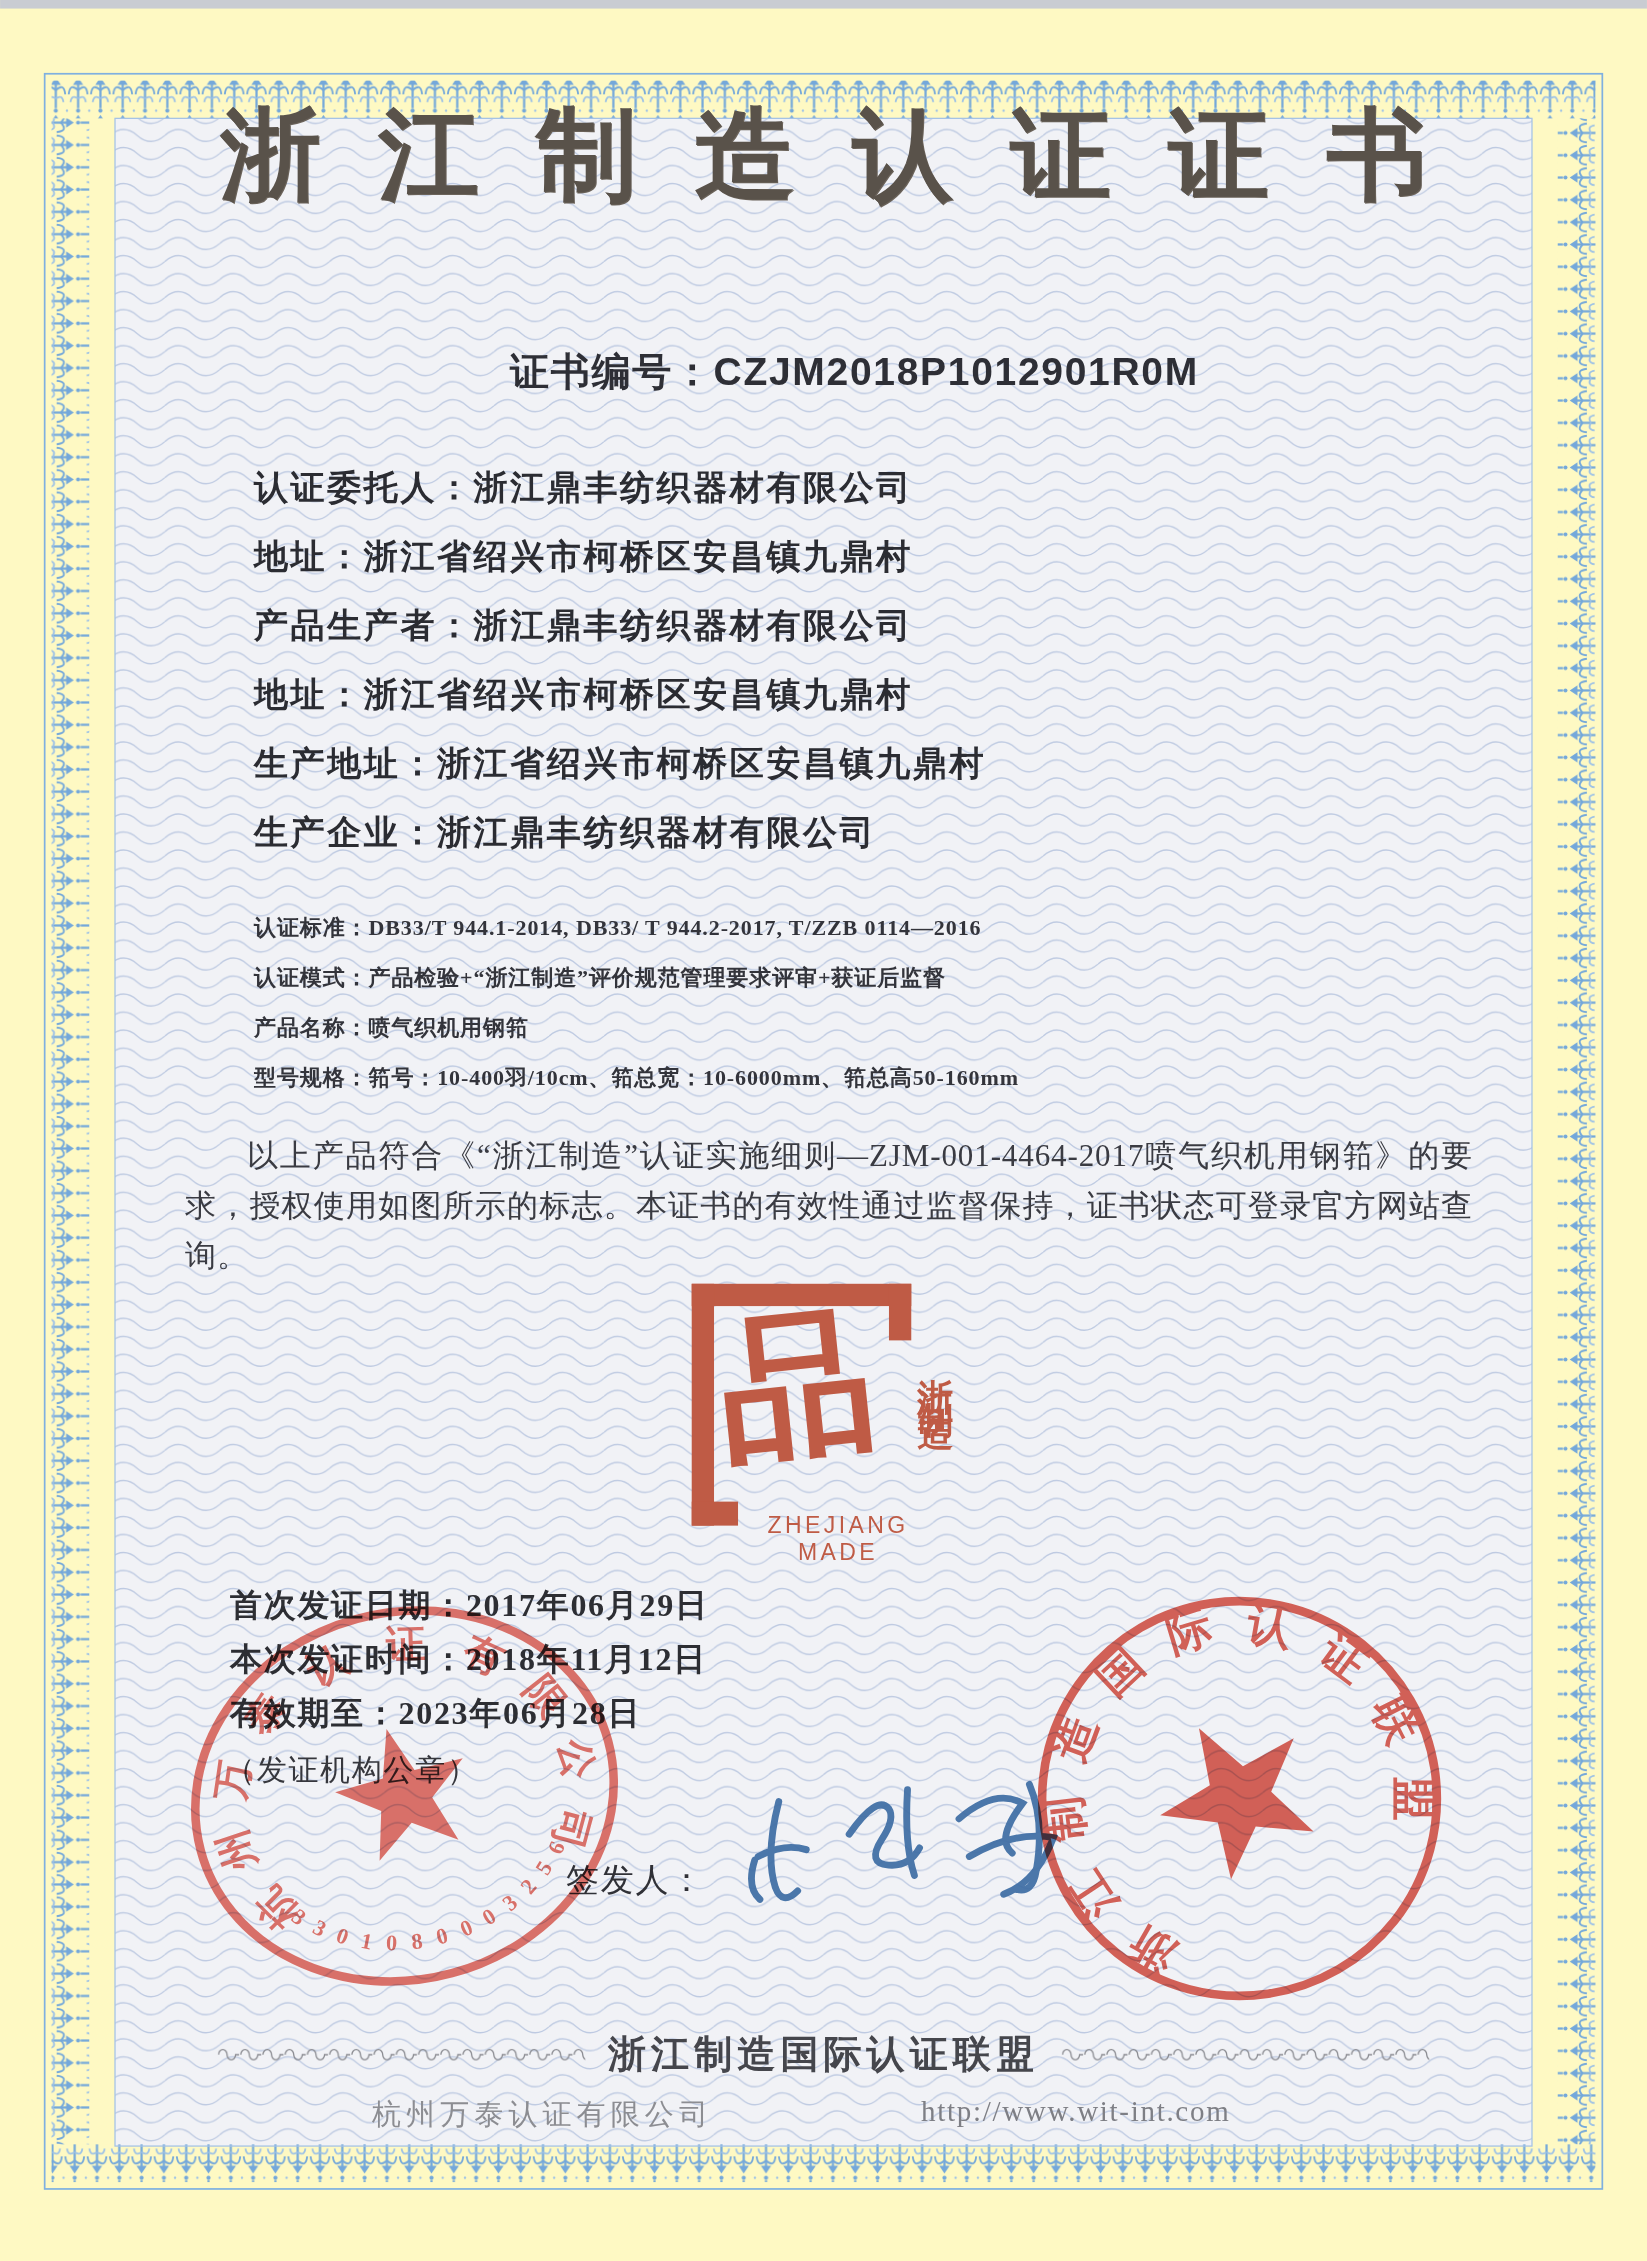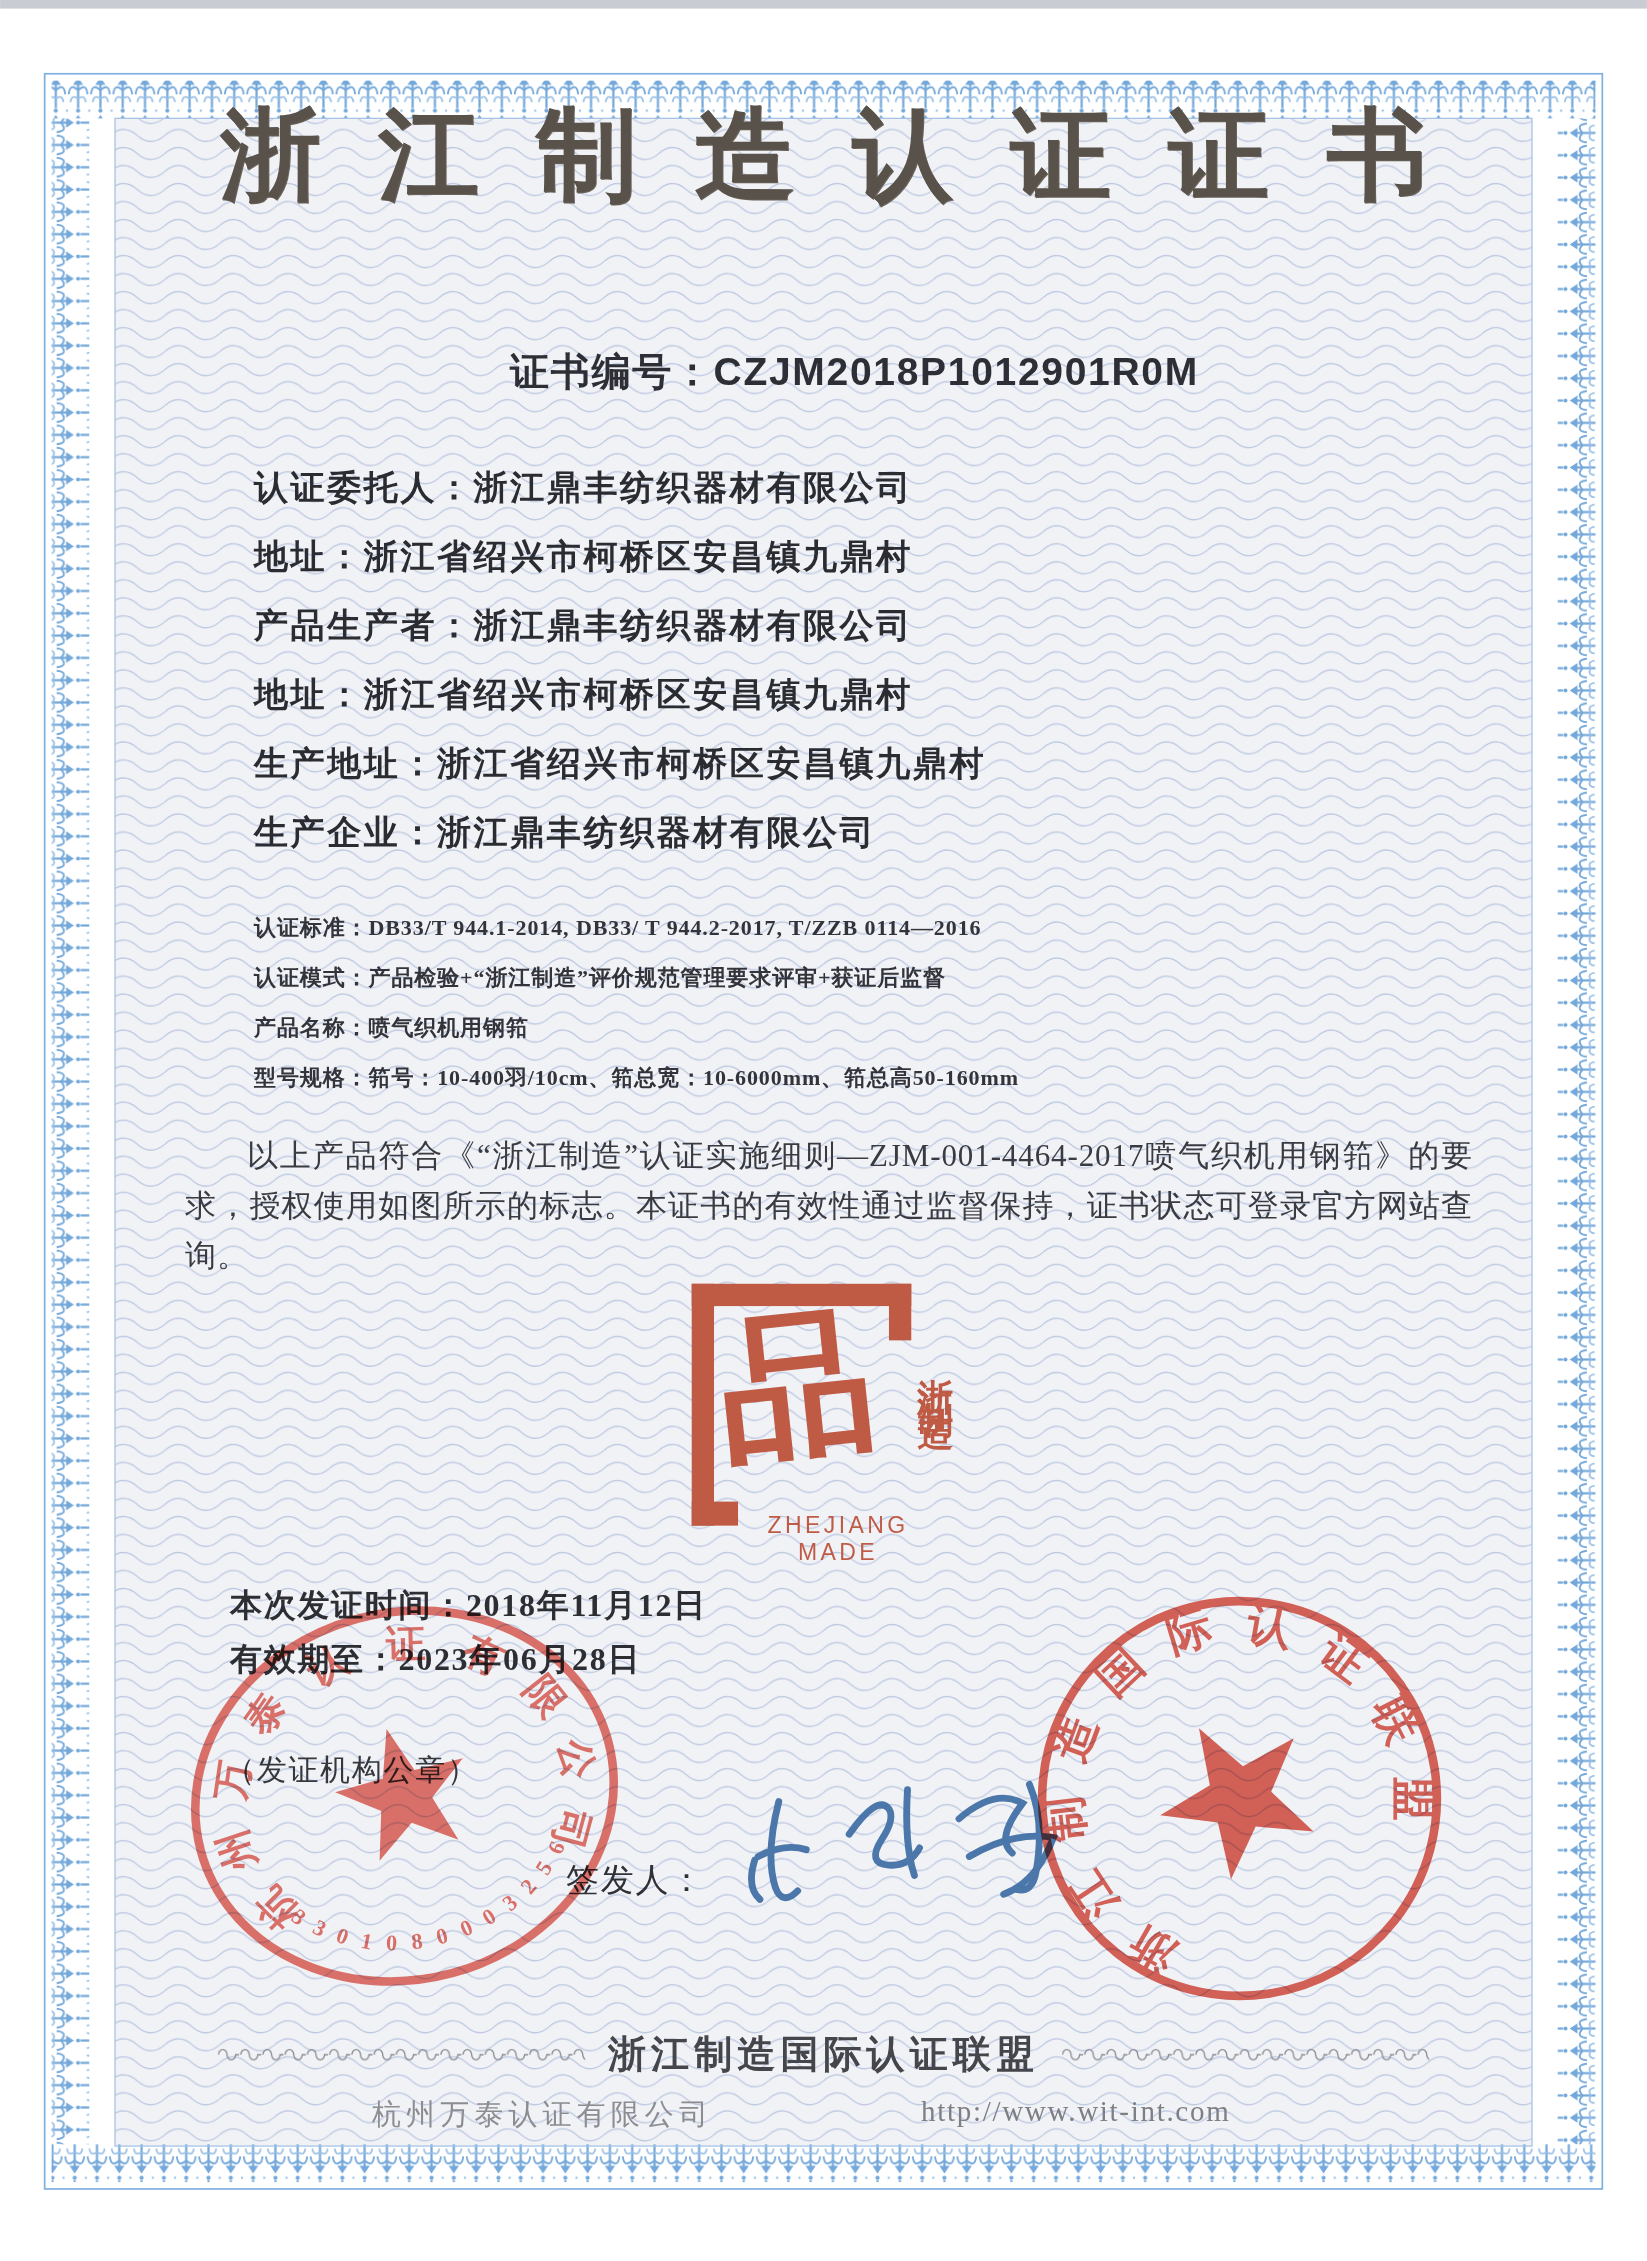--- a/index.html
+++ b/index.html
@@ -1,16 +1,16 @@
 <!DOCTYPE html>
 <html style="font-size:13.7px"><head>
 <meta charset="utf-8">
 <style>
   html,body{margin:0;padding:0;background:#e7e9ec;}
-  .page{position:relative;width:1647px;height:2261px;background:#ffffff;overflow:hidden;
+  .page{position:relative;width:1647px;height:2261px;background:#fef9c3;overflow:hidden;
         font-family:"Liberation Serif",serif;color:#2c2d33;}
   svg.bg-layer{position:absolute;left:0;top:0;width:1647px;height:2261px;}
   
   .title{position:absolute;left:0;top:89px;width:1647px;text-align:center;
          font-size:100px;font-weight:bold;color:#59524a;letter-spacing:0.58em;text-indent:0.58em;
          font-family:"Liberation Serif",serif;text-shadow:0.9px 0.9px 0 #6b635a;}
   
   .certno{position:absolute;left:0;top:345px;width:1647px;text-align:center;
           font-family:"Liberation Sans",sans-serif;font-weight:bold;font-size:39px;color:#2e2f36;letter-spacing:1.7px;padding-left:31px;}
   
@@ -137,20 +137,21 @@
         <rect x="16" y="10" width="26" height="282"></rect>
         <rect x="16" y="264" width="54" height="28"></rect>
       </g>
     </svg>
     <div class="mark">品</div>
     <div class="side">浙江制造</div>
     <div class="made">ZHEJIANG MADE</div>
   </div>
 
   <div class="dates">
+    <div class="row"><span>首次发证日期：</span><span>2017年06月29日</span></div>
     <div class="row"><span>本次发证时间：</span><span>2018年11月12日</span></div>
     <div class="row"><span>有效期至：</span><span>2023年06月28日</span></div>
   </div>
   <div class="sealnote">（发证机构公章）</div>
   <div class="issuer">签发人：</div>
 
   <svg class="signature" viewBox="0 0 480 220" aria-hidden="true">
     <g fill="none" stroke="#3e6da4" stroke-width="8" stroke-linecap="round" opacity="0.92">
       <path d="M30,128 q-10,32 6,46"></path>
       <path d="M58,60 q-16,62 -4,100 q8,22 26,4"></path>

